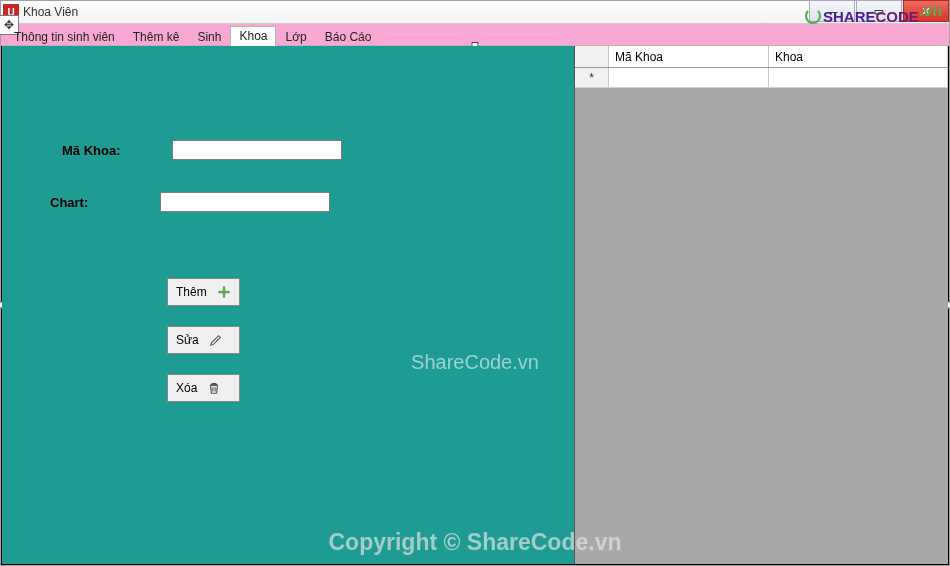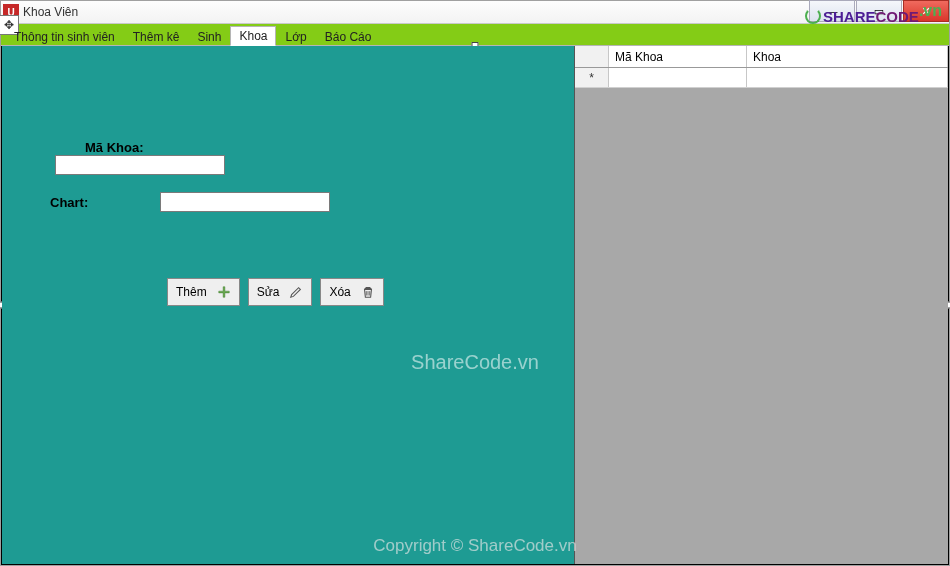--- a/index.html
+++ b/index.html
@@ -64,21 +64,21 @@
 .selection-handle {
   position: absolute; width: 7px; height: 7px;
   background: #fff; border: 1px solid #444;
 }
 .sh-top { left: 50%; top: -4px; transform: translateX(-50%); }
 .sh-left { left: -4px; top: 50%; transform: translateY(-50%); }
 .sh-right { right: -4px; top: 50%; transform: translateY(-50%); }
 
 .tabstrip {
   display: flex; align-items: flex-end;
-  background: #84cc16;
+  background: #f9a8d4;
   border-bottom: 1px solid #b5b5b5;
   padding: 0 4px;
   height: 22px;
   gap: 0;
 }
 .tab {
   padding: 2px 8px;
   font-size: 12px;
   color: #222;
   cursor: default;
@@ -116,21 +116,21 @@
 }
 .form-input {
   width: 170px; height: 20px;
   border: 1px solid #7a7a7a;
   background: #fff;
   padding: 1px 3px;
   font-size: 12px;
 }
 .btn-row {
   position: absolute;
-  display: flex; gap: 8px;
+  display: flex; gap: 20px; flex-direction: column;
 }
 .btn {
   height: 28px;
   border: 1px solid #888;
   background: #efefef;
   display: flex; align-items: center;
   padding: 0 8px;
   font-size: 12px;
   gap: 10px;
   cursor: default;
@@ -149,41 +149,41 @@
   border-bottom: 1px solid #999;
   height: 22px;
 }
 .grid-header .cell, .grid-row .cell {
   border-right: 1px solid #c7c7c7;
   padding: 2px 6px;
   font-size: 12px;
   display: flex; align-items: center;
 }
 .rh { width: 34px; background: #f1f1f1; }
-.c1 { width: 138px; }
+.c1 { width: 160px; }
 .c2 { flex: 1; }
 .grid-row {
   display: flex; height: 20px; background: #fff;
   border-bottom: 1px solid #d0d0d0;
 }
 .grid-row .rh { justify-content: center; color: #333; background: #f1f1f1; border-right: 1px solid #c7c7c7;}
 .grid-body { background: #a8a8a8; }
 
 .watermark-center {
   position: absolute; left: 50%; top: 61%;
   transform: translate(-50%,-50%);
   color: rgba(255,255,255,0.55);
   font-size: 20px; font-weight: 500;
   pointer-events: none;
 }
 .watermark-bottom {
   position: absolute; left: 50%; bottom: 8px;
   transform: translateX(-50%);
   color: rgba(230,230,230,0.65);
-  font-size: 17px; font-weight: 400;
+  font-size: 23px; font-weight: 700;
   pointer-events: none;
 }
 .watermark-logo {
   position: absolute; right: 8px; top: 2px;
   font-size: 15px; font-weight: bold;
   pointer-events: none;
 }
 .watermark-logo .g { color: #4c1d95; }
 .watermark-logo .gr { color: #701a75; }
 .watermark-logo .tld { color: #4caf50; font-size: 16px; vertical-align: super;}
@@ -225,21 +225,21 @@
     <div class="tab">Báo Cáo</div>
   </div>
 
   <div class="content">
     <div class="selection-handle sh-top"></div>
     <div class="selection-handle sh-left"></div>
     <div class="selection-handle sh-right"></div>
 
     <div class="form-panel">
 
-      <div class="form-row" style="left:53px; top:94px;flex-direction:column;">
+      <div class="form-row" style="left:60px; top:94px;">
         <span class="form-label">Mã Khoa:</span>
         <input class="form-input" type="text" value="" style="">
       </div>
 
       <div class="form-row" style="left:48px; top:146px;">
         <span class="form-label">Chart:</span>
         <input class="form-input" type="text" value="" style="">
       </div>
 
       <div class="btn-row" style="left:165px; top:232px;">

